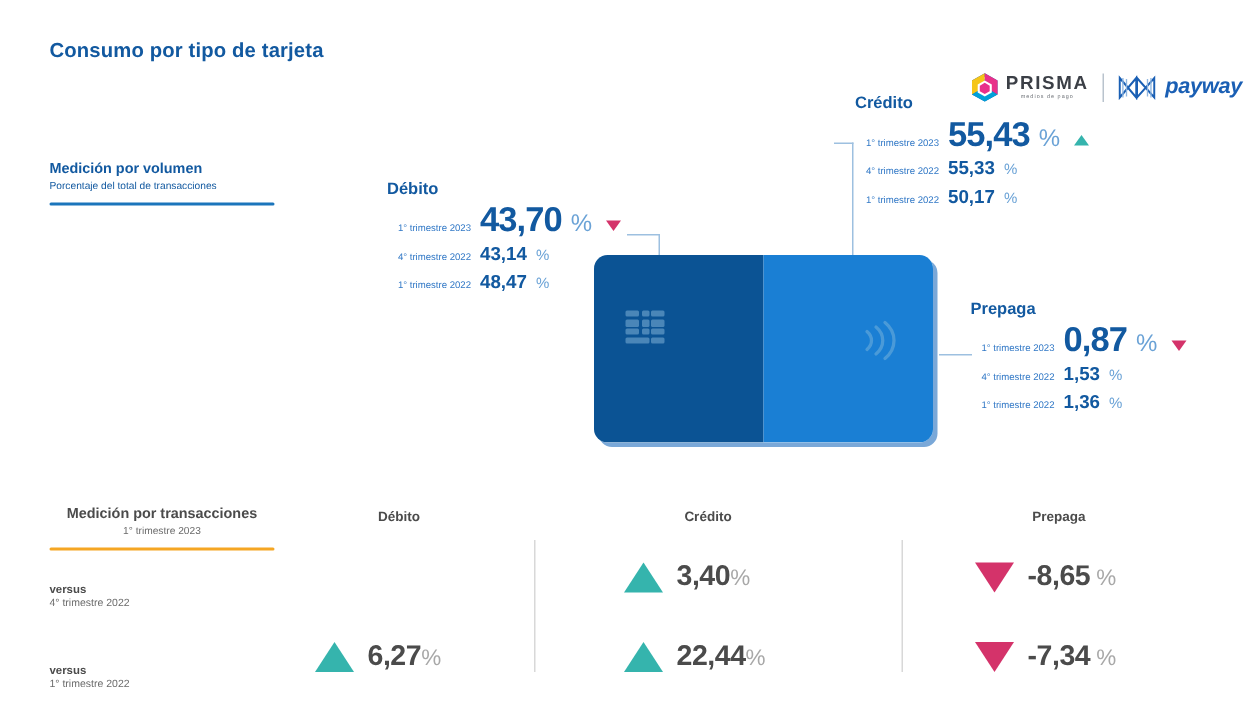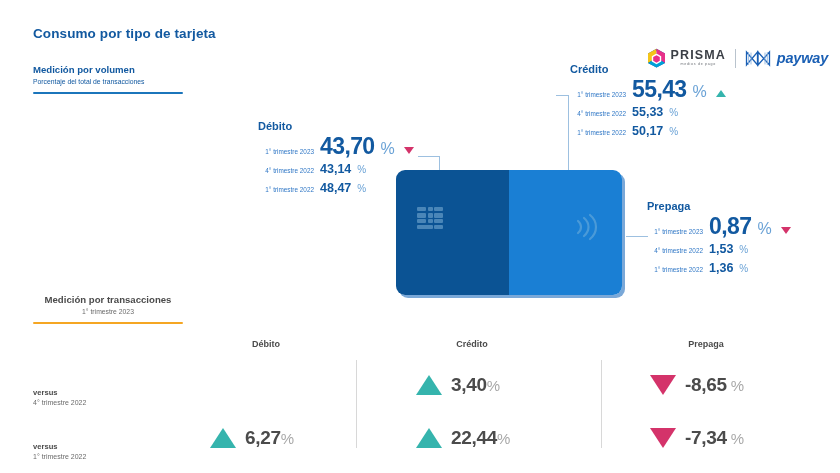--- a/index.html
+++ b/index.html
@@ -31,21 +31,21 @@
   }
   .brand-sep { width: 1px; height: 19px; background: #b9c3cd; }
   .payway-lockup { display: flex; align-items: center; gap: 6px; }
   .payway-word {
     font-size: 14.5px; font-weight: bold; color: #1a5fb4;
     font-style: italic; letter-spacing: -.2px;
   }
 
   
   .sec { position: absolute; }
-  .sec .sec-title { font-size: 9.6px; font-weight: bold; color: #1259a0; }
+  .sec .sec-title { font-size: 9.6px; font-weight: bold; color: #1259a0; margin-top: 43px; }
   .sec .sec-sub  { font-size: 6.8px; color: #1259a0; margin-top: 2.5px; }
   .sec .rule { width: 150px; height: 2.6px; margin-top: 7px; border-radius: 2px; }
 
   #sec-volumen { left: 33px; top: 64px; }
   #sec-transacciones { left: 33px; top: 294px; text-align: center; }
   #sec-transacciones .sec-title { color: #4b4b4b; }
   #sec-transacciones .sec-sub { color: #6b6b6b; }
 
   
   .lead {

